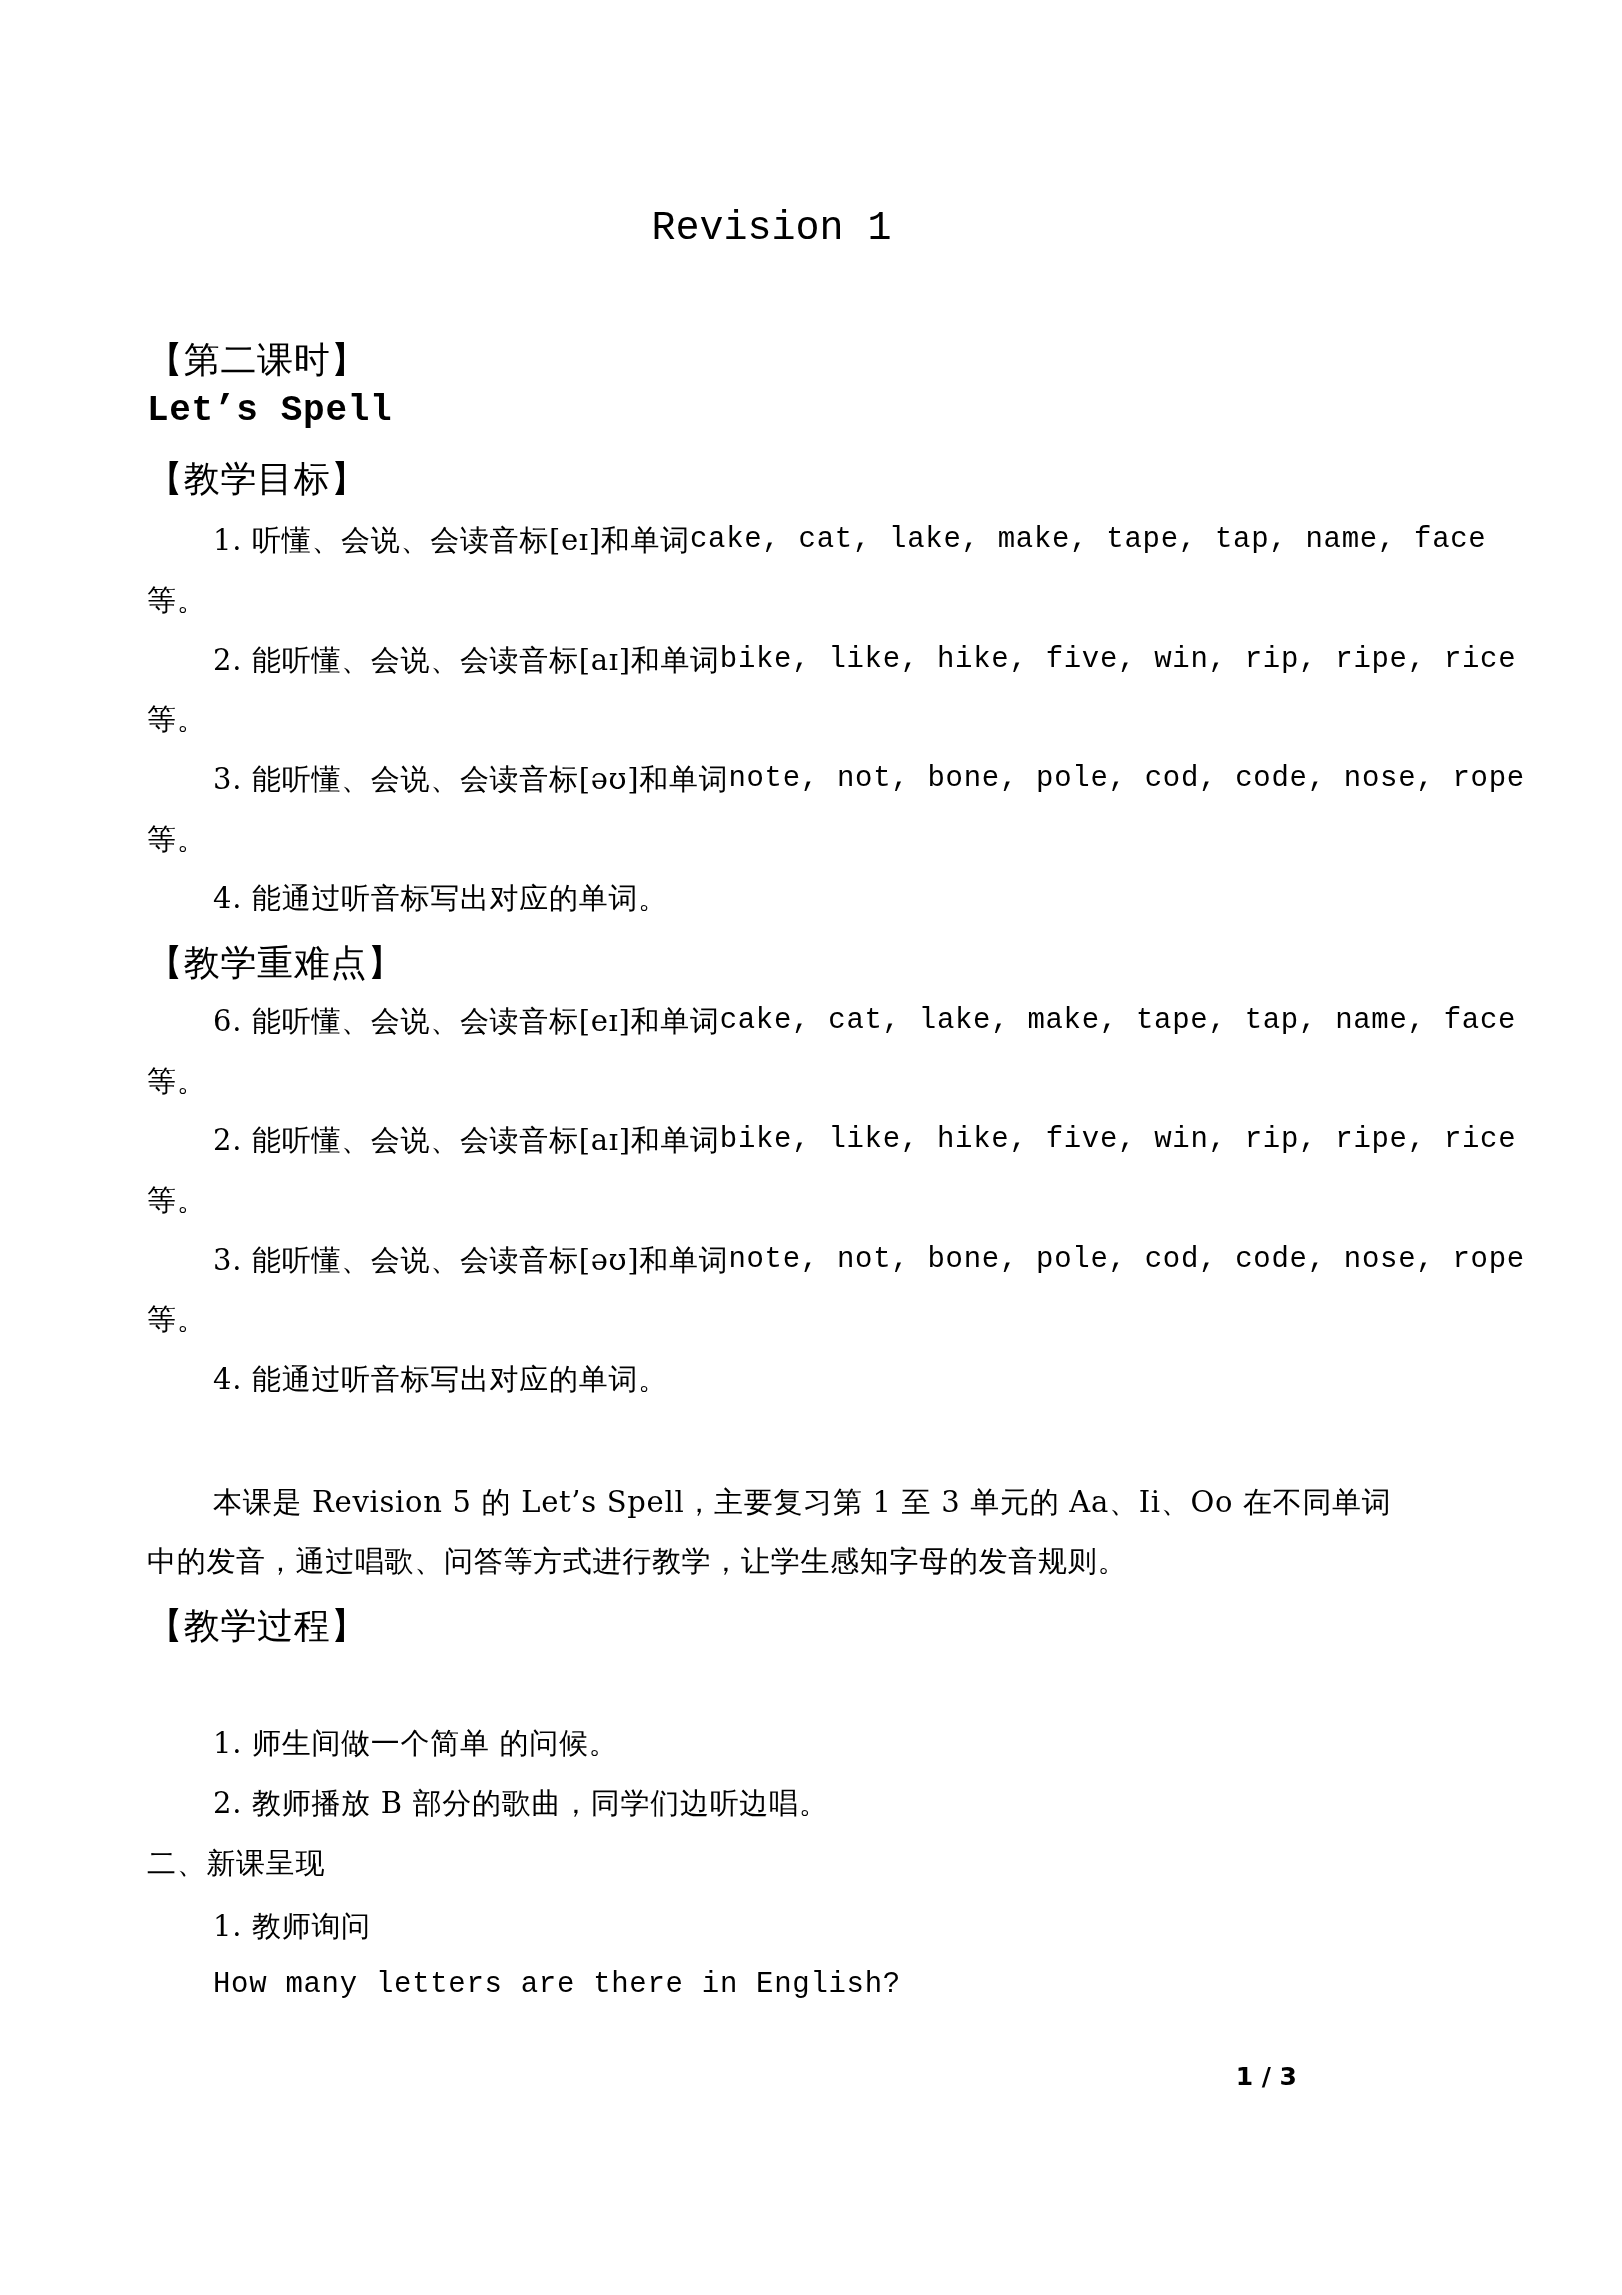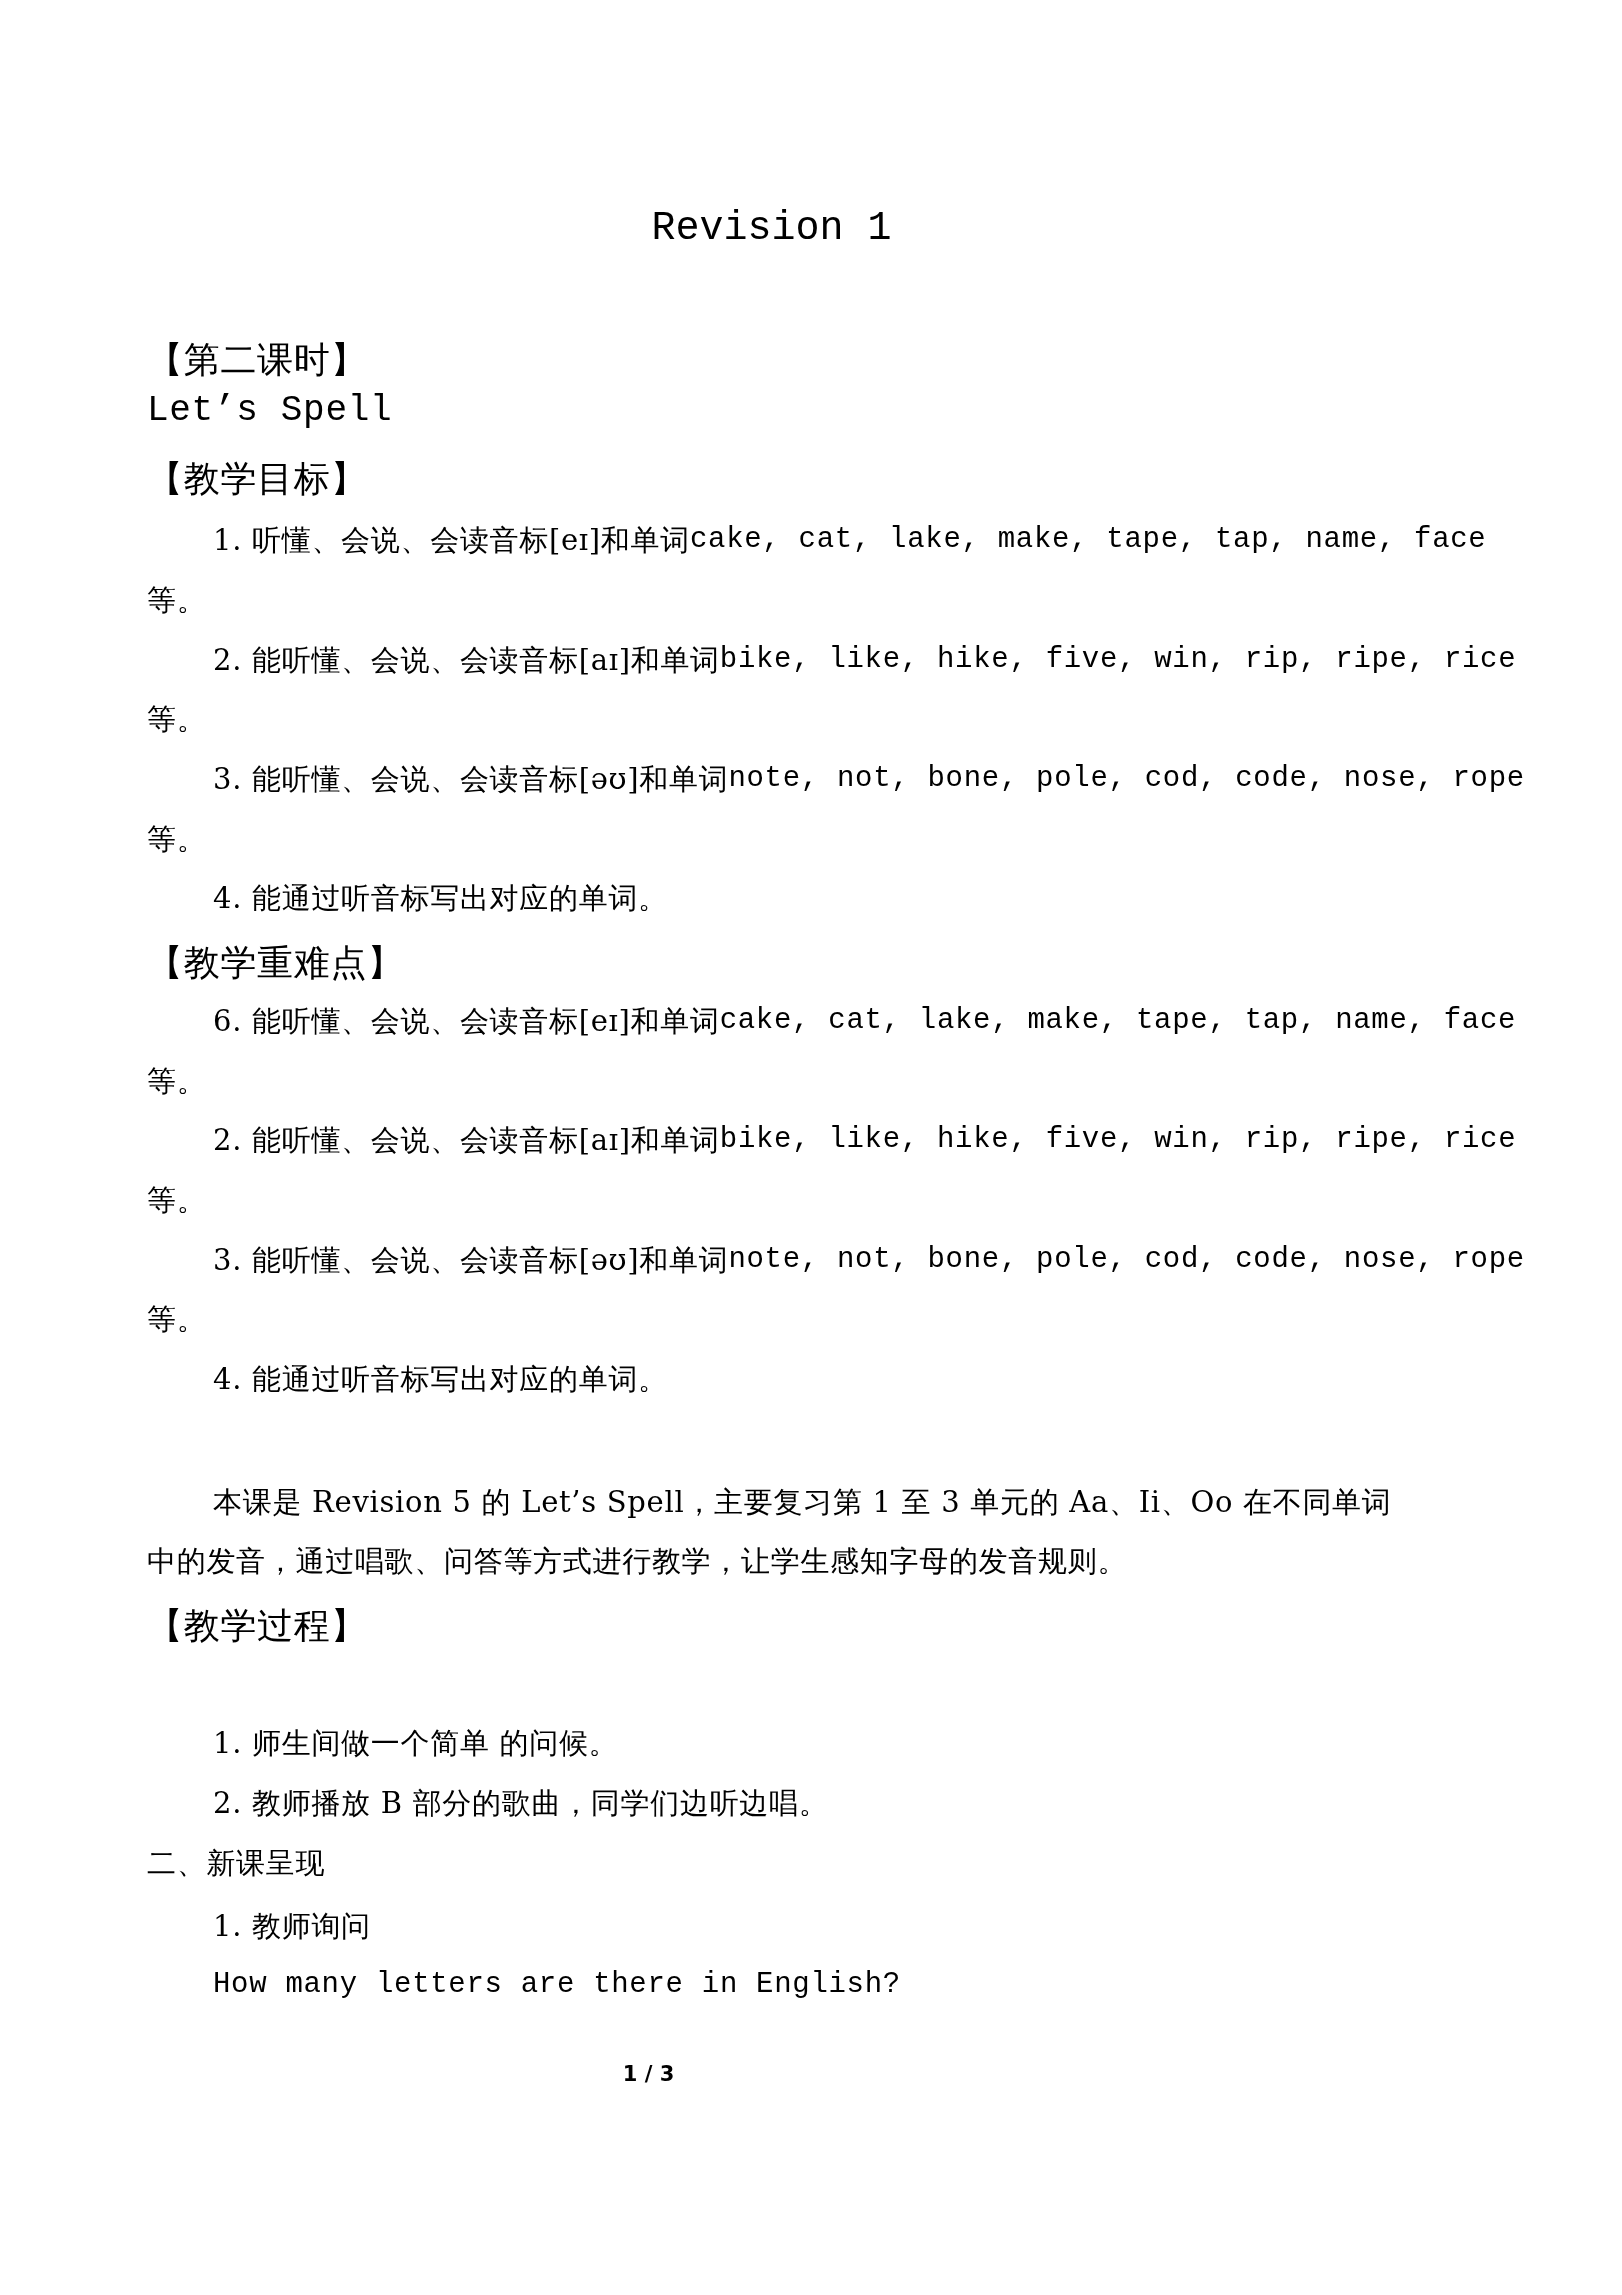--- a/index.html
+++ b/index.html
@@ -5,26 +5,26 @@
   html, body { margin: 0; padding: 0; background: #ffffff; }
   body { width: 1623px; height: 2295px; position: relative; overflow: hidden;
          font-family: "DejaVu Serif", "Liberation Serif", serif; color: #000; }
   .page { position: absolute; left: 0; top: 0; width: 1623px; height: 2295px; }
   .line { position: absolute; left: 147px; width: 1335px; white-space: nowrap;
           font-size: 29px; line-height: 40px; letter-spacing: 0.7px; }
   .mono { font-family: "Liberation Mono", "DejaVu Sans Mono", monospace; }
   .title { position: absolute; top: 202px; left: 0; width: 1543px; text-align: center;
            font-family: "Liberation Mono", "DejaVu Sans Mono", monospace; font-size: 40px; line-height: 53px; }
   .heading { font-size: 36px; line-height: 46px; left: 147px; margin-top: 9px; }
-  .sub { font-family: "Liberation Mono", "DejaVu Sans Mono", monospace; font-size: 36px; line-height: 46px; }
+  .sub { font-family: "Liberation Mono", "DejaVu Sans Mono", monospace; font-size: 36px; line-height: 46px; font-weight: bold; }
   .indent { left: 213px; }
   .justify { display: flex; justify-content: space-between; text-align: center; }
   .cont { left: 147px; }
-  .footer { position: absolute; top: 2062px; left: 0; width: 1297px; text-align: center;
-            font-family: "DejaVu Sans", sans-serif; font-weight: bold; font-size: 21px; }
+  .footer { position: absolute; top: 2062px; left: 0; width: 1297px; text-align: right;
+            font-family: "DejaVu Sans", sans-serif; font-weight: bold; font-size: 25px; }
 </style>
 </head>
 <body>
 
 <div class="page">
 
   <div class="title">Revision 1</div>
 
   <div class="line heading" style="top:328px">【第二课时】</div>
   <div class="line sub" style="top:388px">Let’s Spell</div>

